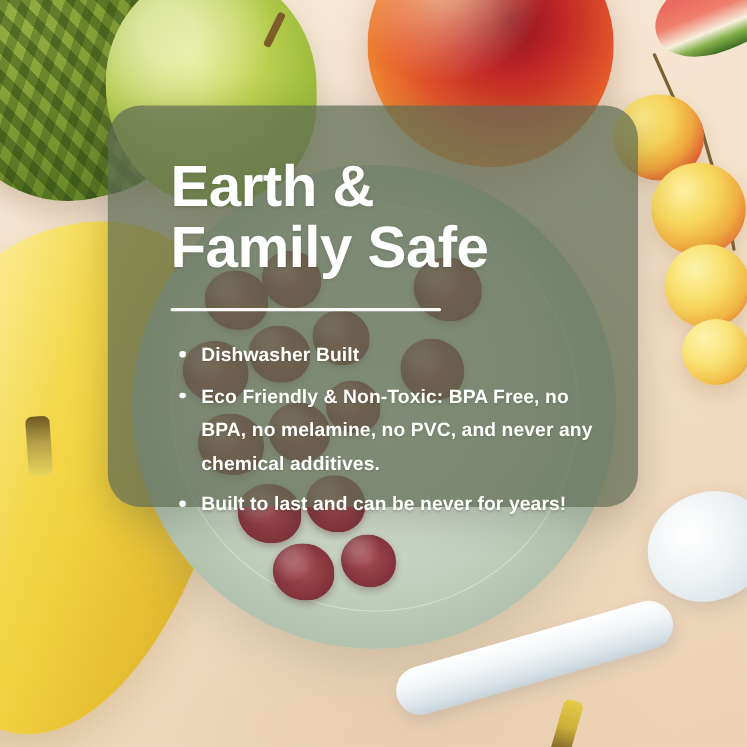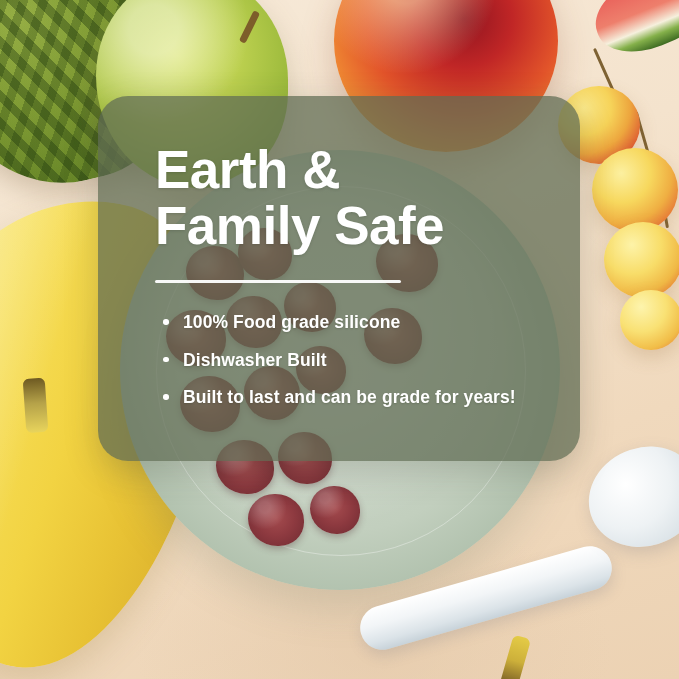--- a/index.html
+++ b/index.html
@@ -190,21 +190,21 @@
 
   <div class="card">
     <div class="card-inner">
 
       <h1 class="title">Earth &amp;
 Family Safe</h1>
 
       <hr class="divider">
 
       <ul class="features">
-        <li>100% Food grade silicone</li>
         <li>Dishwasher Built</li>
-        <li>Built to last and can be grade for years!</li>
+        <li>Eco Friendly &amp; Non-Toxic: BPA Free, no BPA, no melamine, no PVC, and never any chemical additives.</li>
+        <li>Built to last and can be never for years!</li>
       </ul>
 
     </div>
   </div>
 
 </div>
 
 </body></html>

